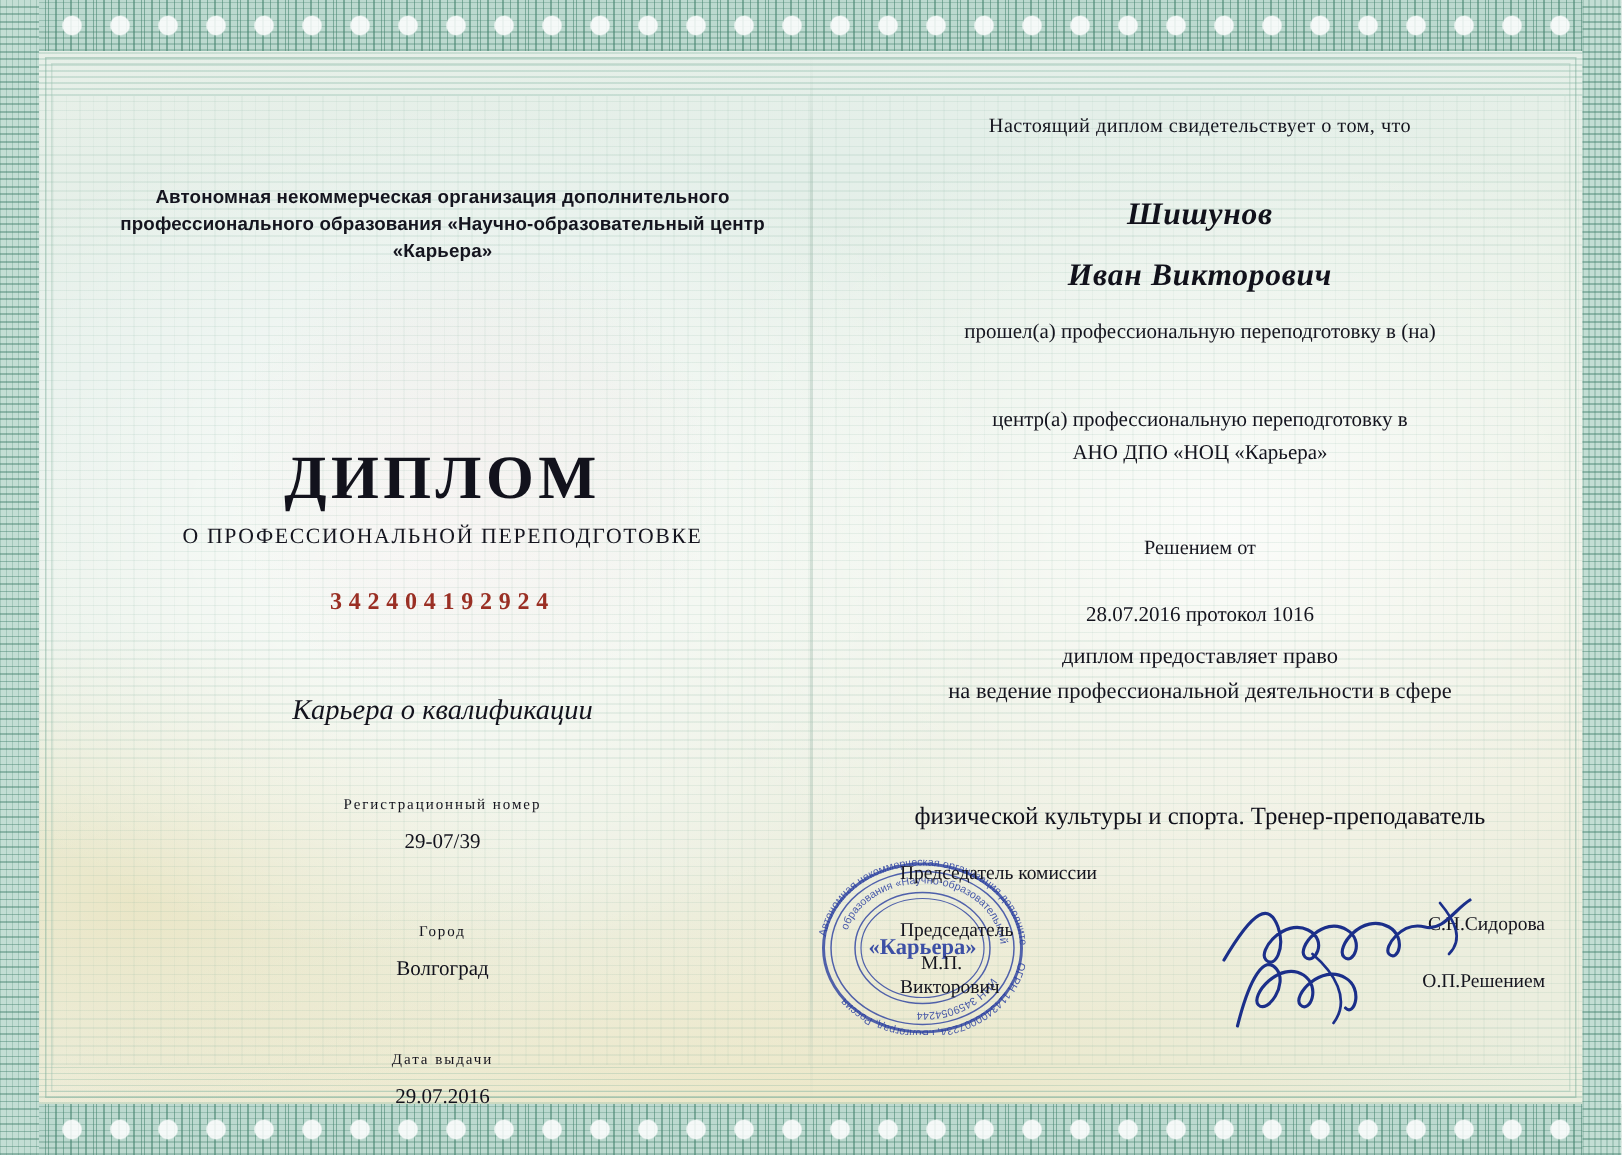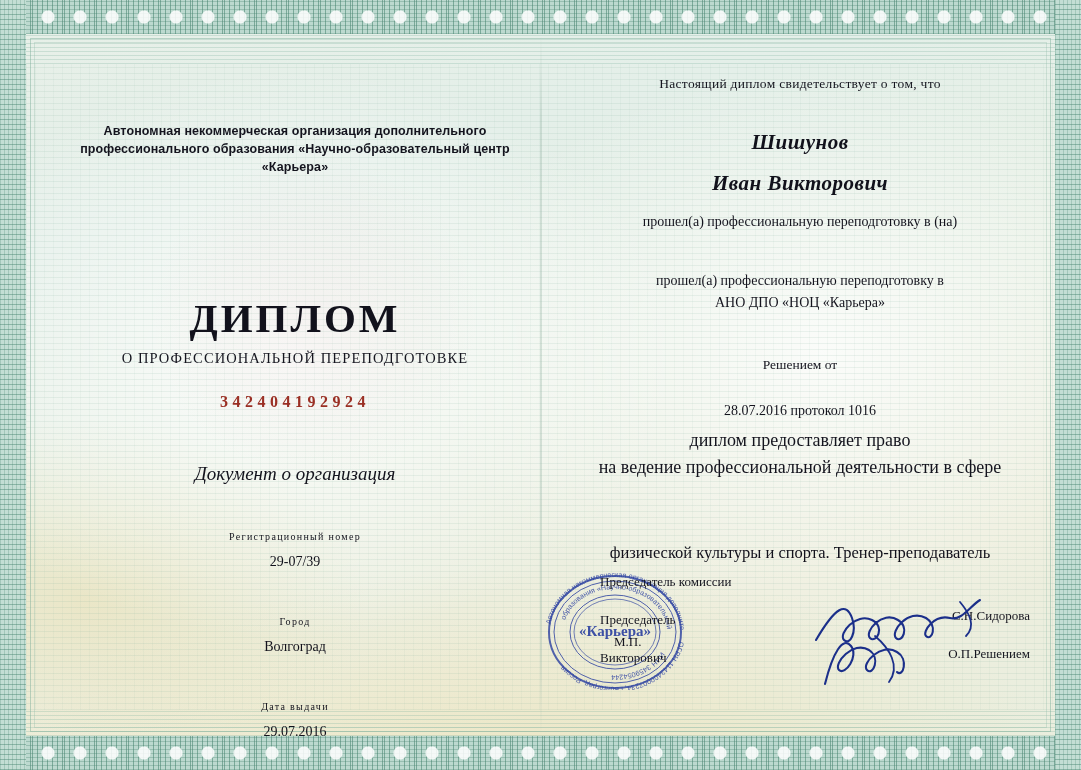--- a/index.html
+++ b/index.html
@@ -213,21 +213,21 @@
     font-size: 13.5px;
     color: #14141e;
   }
   .r-protocol {
     margin-top: 30px;
     font-size: 14px;
     color: #13131d;
   }
   .r-right {
     margin-top: 8px;
-    font-size: 18px;
+    font-size: 15px;
     line-height: 1.5;
     color: #14141e;
   }
   .r-sphere {
     margin-top: 62px;
     font-size: 16.5px;
     color: #11111b;
   }
 
   
@@ -291,21 +291,21 @@
   <div class="center-fold"></div>
   <div class="watermark"></div>
 
   <div class="left-page">
     <div class="org-name">Автономная некоммерческая организация дополнительного профессионального образования «Научно-образовательный центр «Карьера»</div>
 
     <div class="diploma-title">ДИПЛОМ</div>
     <div class="diploma-sub">О ПРОФЕССИОНАЛЬНОЙ ПЕРЕПОДГОТОВКЕ</div>
     <div class="serial">342404192924</div>
 
-    <div class="qualification">Документ о организация</div>
+    <div class="qualification">Карьера о квалификации</div>
 
     <div class="field-block">
       <div class="field-label">Регистрационный номер</div>
       <div class="field-value">29-07/39</div>
     </div>
 
     <div class="field-block">
       <div class="field-label">Город</div>
       <div class="field-value">Волгоград</div>
     </div>
@@ -318,21 +318,21 @@
 
   <div class="right-page">
     <div class="r-intro">Настоящий диплом свидетельствует о том, что</div>
 
     <div class="r-lastname">Шишунов</div>
     <div class="r-firstname">Иван Викторович</div>
 
     <div class="r-line">прошел(а) профессиональную переподготовку в (на)</div>
 
     <div class="r-prog">
-      <div>прошел(а) профессиональную переподготовку в</div>
+      <div>центр(а) профессиональную переподготовку в</div>
       <div>АНО ДПО «НОЦ «Карьера»</div>
     </div>
 
     <div class="r-decision">Решением от</div>
     <div class="r-protocol">28.07.2016 протокол 1016</div>
     <div class="r-right">
       <div>диплом предоставляет право</div>
       <div>на ведение профессиональной деятельности в сфере</div>
     </div>
 

